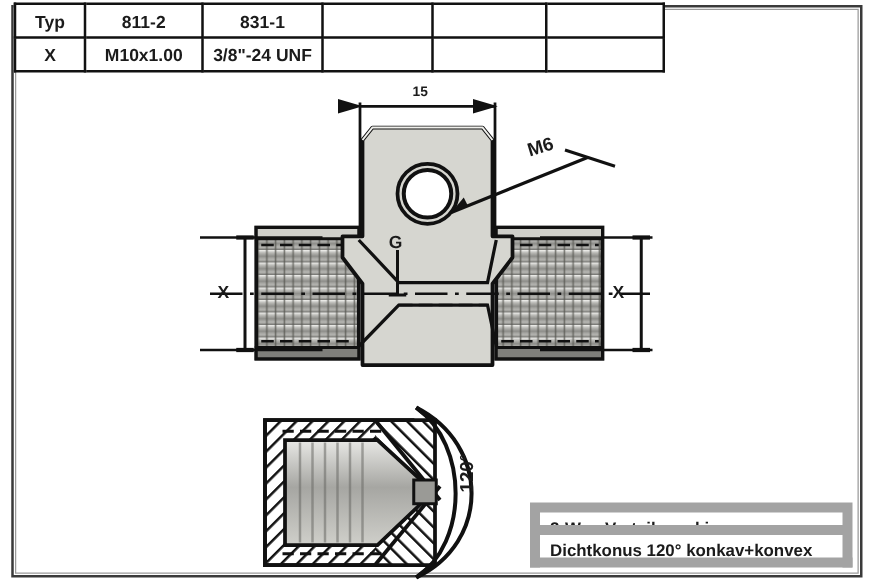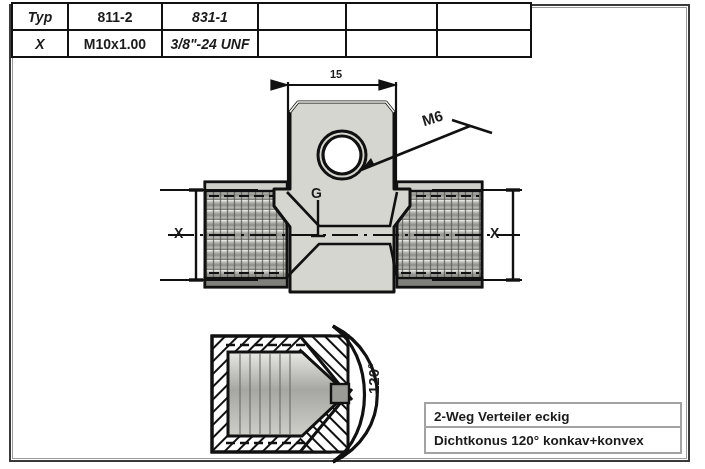--- a/index.html
+++ b/index.html
@@ -11,34 +11,34 @@
          border:2px solid #3a3a3a;background:#ffffff;box-sizing:border-box;}
   #frame::after{content:"";position:absolute;left:1px;top:1px;right:1px;bottom:1px;
          border:1px solid #9a9a9a;pointer-events:none;}
 
   
   #spec-table{position:absolute;left:11px;top:2px;border-collapse:collapse;
               table-layout:fixed;background:#fff;}
   #spec-table td{border:2px solid #111;height:25px;text-align:center;
                  font-size:14px;font-weight:bold;padding:0 2px;
                  white-space:nowrap;overflow:hidden;color:#1b1b1b;}
-  .col-typ{width:50px;font-style:italic;}
+  .col-typ{width:50px;}
   .col-a{width:88px;}
-  .col-b{width:90px;font-style:italic;}
+  .col-b{width:90px;}
   .col-c{width:82px;}
   .col-d{width:85px;}
   .col-e{width:88px;}
 
   
   #canvas{position:absolute;left:0;top:0;width:705px;height:469px;
           pointer-events:none;}
 
   
   #caption-block{position:absolute;left:424px;top:402px;width:258px;}
-  .caption-box{border:2px solid #a3a3a3;height:26px;line-height:25px;
+  .caption-box{border:8px solid #a3a3a3;height:26px;line-height:25px;
                font-size:13.5px;font-weight:bold;padding-left:8px;
                background:#fff;box-sizing:border-box;color:#1b1b1b;
                white-space:nowrap;overflow:hidden;}
   .caption-box + .caption-box{border-top:none;}
 
   
   .anno{position:absolute;font-weight:bold;color:#1b1b1b;}
   #dim-15{left:330px;top:68px;font-size:11px;}
   #lbl-m6{left:425px;top:112px;font-size:15px;transform:rotate(-17deg);
           transform-origin:left bottom;}

